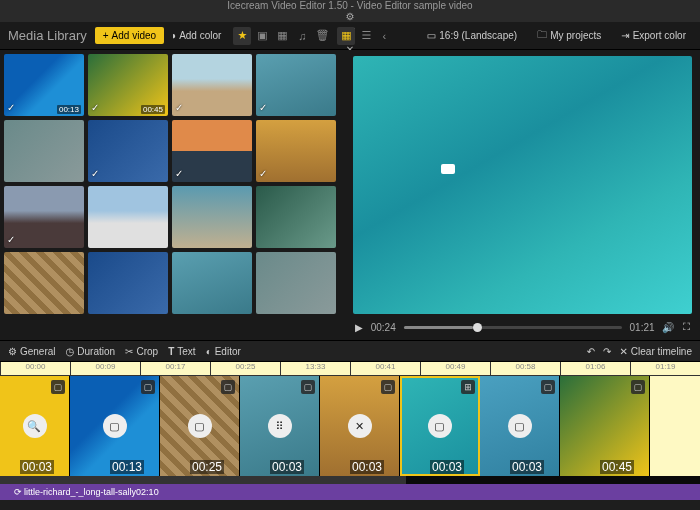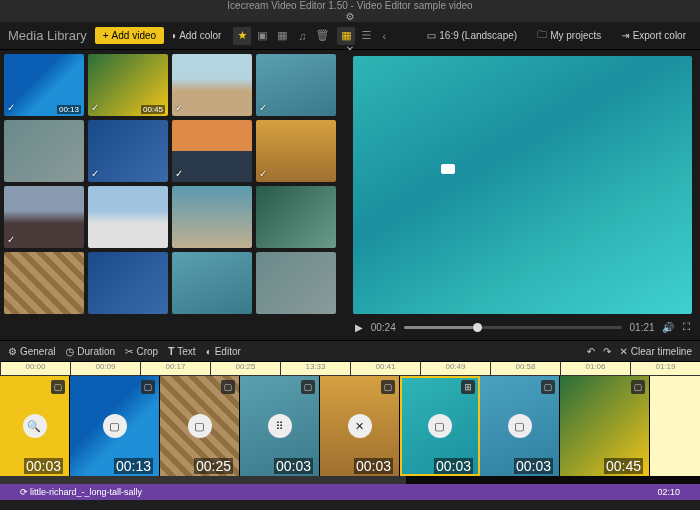--- a/index.html
+++ b/index.html
@@ -34,22 +34,22 @@
 .tb2-item { display: flex; align-items: center; gap: 3px; font-size: 10px; color: #ccc; cursor: pointer; }
 .toolbar2 .right { margin-left: auto; display: flex; gap: 8px; align-items: center; }
 .timeline { height: 130px; background: #fef9c3; position: relative; }
 .ruler { height: 14px; display: flex; font-size: 8px; color: #888; border-bottom: 1px solid #333; }
 .ruler div { flex: 1; text-align: center; border-left: 1px solid #333; }
 .clips { display: flex; height: 100px; }
 .clip { position: relative; height: 100px; border-right: 1px solid #000; overflow: hidden; }
 .clip.selected { outline: 2px solid #f0c419; outline-offset: -2px; }
 .clip .cicon { position: absolute; top: 4px; right: 4px; width: 14px; height: 14px; background: rgba(40,40,40,.85); border-radius: 2px; display: flex; align-items: center; justify-content: center; font-size: 9px; color: #ccc; }
 .clip .caction { position: absolute; top: 50%; left: 50%; transform: translate(-50%,-50%); width: 24px; height: 24px; background: #eee; border-radius: 50%; display: flex; align-items: center; justify-content: center; font-size: 11px; color: #222; cursor: pointer; }
-.clip .cdur { position: absolute; bottom: 2px; right: 6px; font-size: 14px; color: #fff; background: rgba(0,0,0,.5); padding: 0 2px; }
-.audio-track { height: 16px; background: #6b3fa0; display: flex; align-items: center; padding: 0 20px; font-size: 9px; color: #fff; justify-content: space-between; gap: 6px; }
+.clip .cdur { position: absolute; bottom: 2px; right: 15px; font-size: 12px; color: #fff; background: rgba(0,0,0,.5); padding: 0 2px; }
+.audio-track { height: 16px; background: #6b3fa0; display: flex; align-items: center; padding: 0 14px; font-size: 9px; color: #fff; justify-content: flex-start; }
 .audio-track .loop { width: 12px; text-align: center; }
 .scrollbar { height: 8px; background: #0a0a0a; position: relative; }
 .scrollbar .handle { position: absolute; left: 0; width: 58%; height: 100%; background: #333; }
 
 .bg-win { background: linear-gradient(135deg,#0a5fb4 40%,#1e8fd6 60%); }
 .bg-parrot { background: linear-gradient(135deg,#2a6e3a,#f0c419); }
 .bg-beach { background: linear-gradient(180deg,#b4d4e0 40%,#c4a880 60%); }
 .bg-surf { background: linear-gradient(160deg,#5a9fb0,#3a7a8a); }
 .bg-hiker { background: linear-gradient(135deg,#6a8a8a,#8a9a9a); }
 .bg-map { background: linear-gradient(135deg,#1a4a8a,#3a6aaa); }

